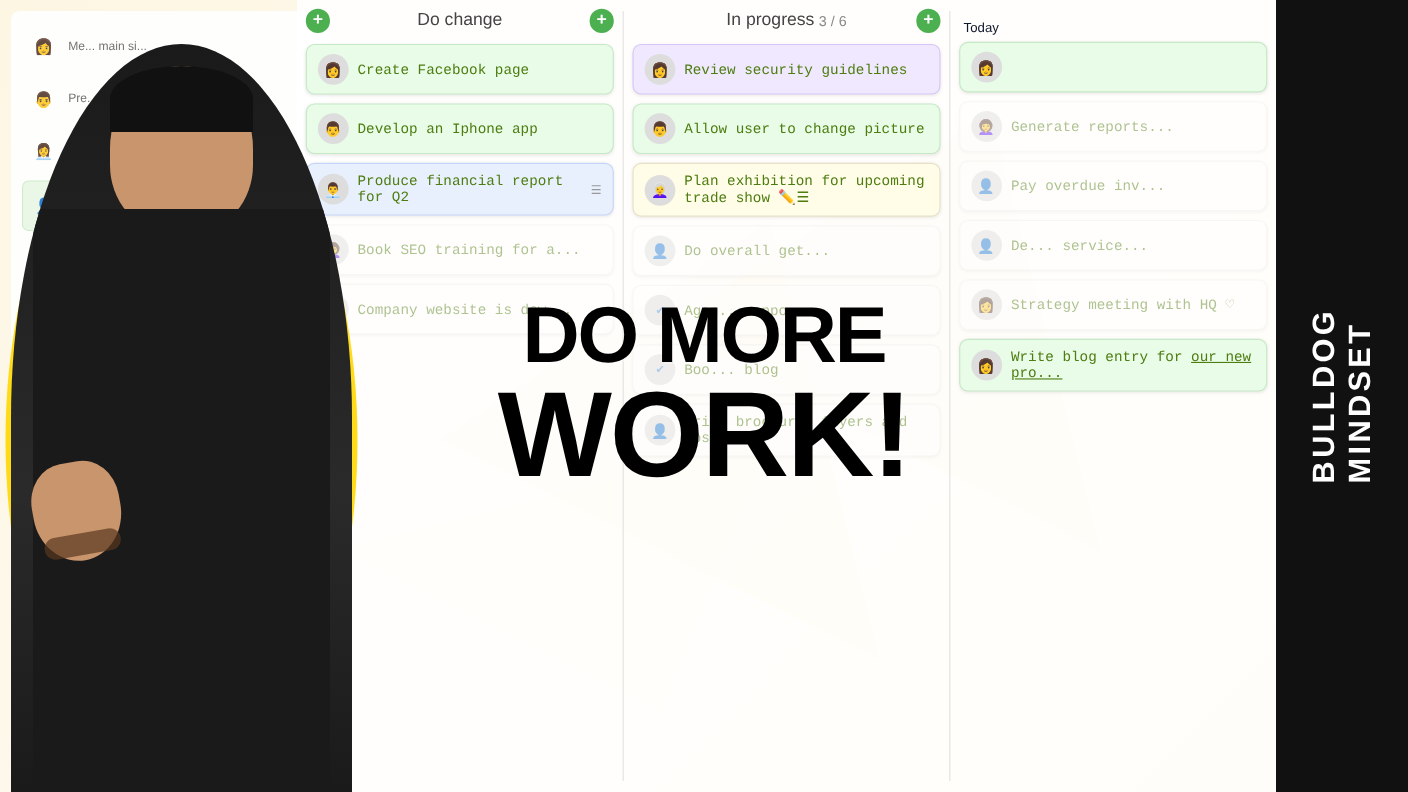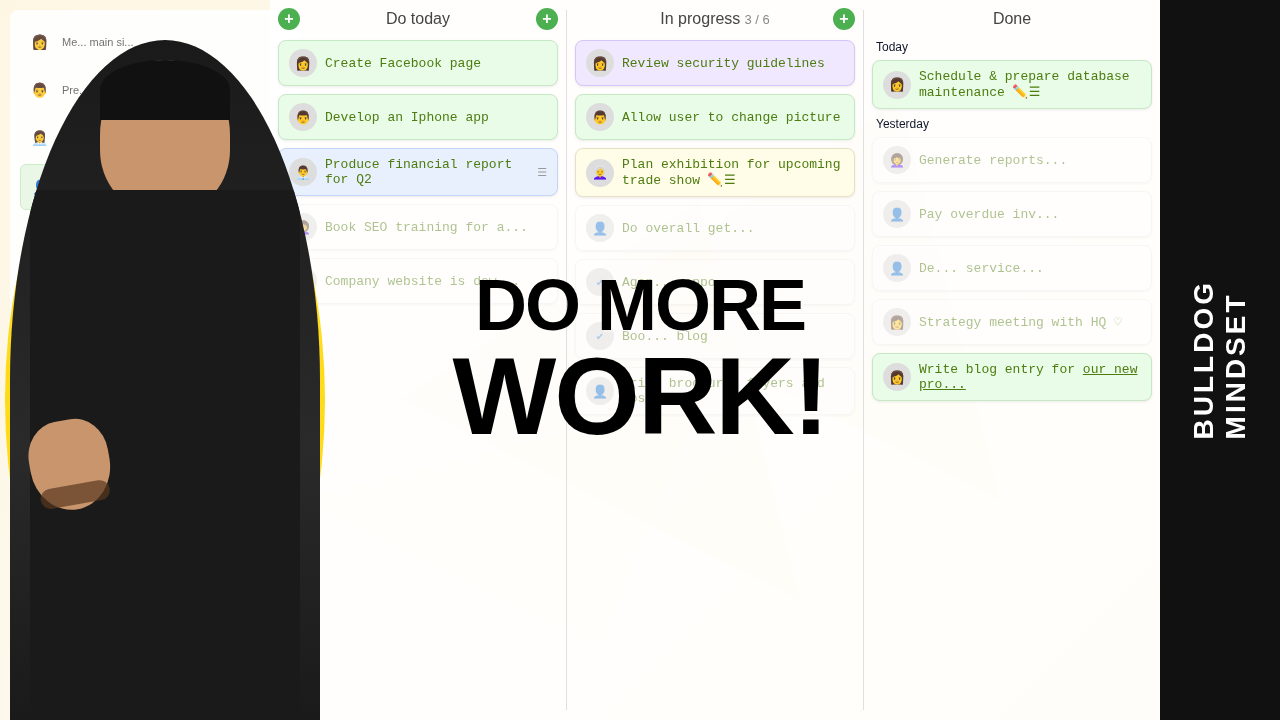--- a/index.html
+++ b/index.html
@@ -327,21 +327,21 @@
       <span style="font-size:11px;color:#666;">...</span>
     </div>
   </div>
 </div>
 
 <div class="kanban-wrapper">
 
   <div class="kanban-column">
     <div class="column-header">
       <div class="add-btn add-btn-left">+</div>
-      <span class="column-title">Do today</span>
+      <span class="column-title">Do change</span>
       <div class="add-btn">+</div>
     </div>
 
     <div class="card green-card">
       <div class="card-avatar">👩</div>
       <span class="card-text">Create Facebook page</span>
     </div>
 
     <div class="card green-card">
       <div class="card-avatar">👨</div>
@@ -407,32 +407,27 @@
 
     <div class="card faded">
       <div class="card-avatar">👤</div>
       <span class="card-text">Print brochure, flyers and pos...</span>
     </div>
   </div>
 
   <div class="section-divider"></div>
 
   <div class="kanban-column">
-    <div class="column-header">
-      <span class="column-title">Done</span>
-    </div>
 
     <div class="date-label">Today</div>
 
     <div class="card green-card">
       <div class="card-avatar">👩</div>
-      <span class="card-text">Schedule &amp; prepare database maintenance ✏️☰</span>
-    </div>
-
-    <div class="date-label">Yesterday</div>
+    </div>
+
 
     <div class="card faded">
       <div class="card-avatar">👩‍🦱</div>
       <span class="card-text">Generate reports...</span>
     </div>
 
     <div class="card faded">
       <div class="card-avatar">👤</div>
       <span class="card-text">Pay overdue inv...</span>
     </div>

